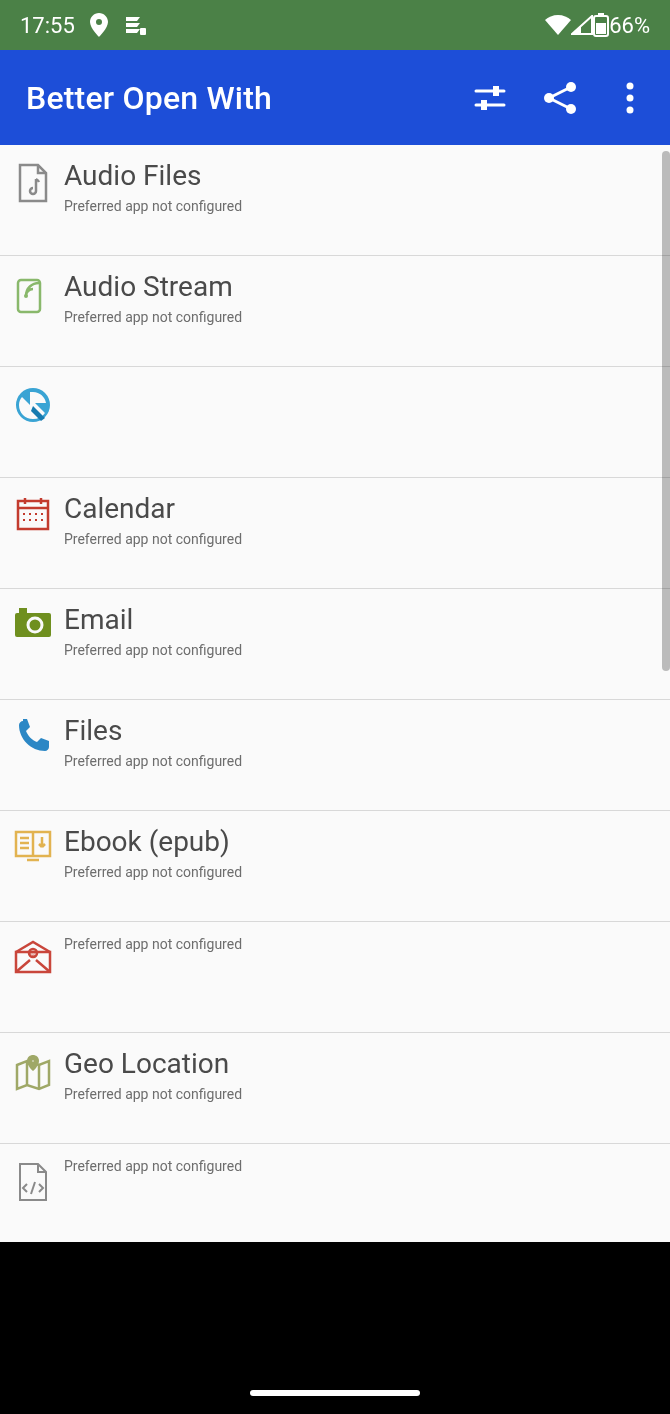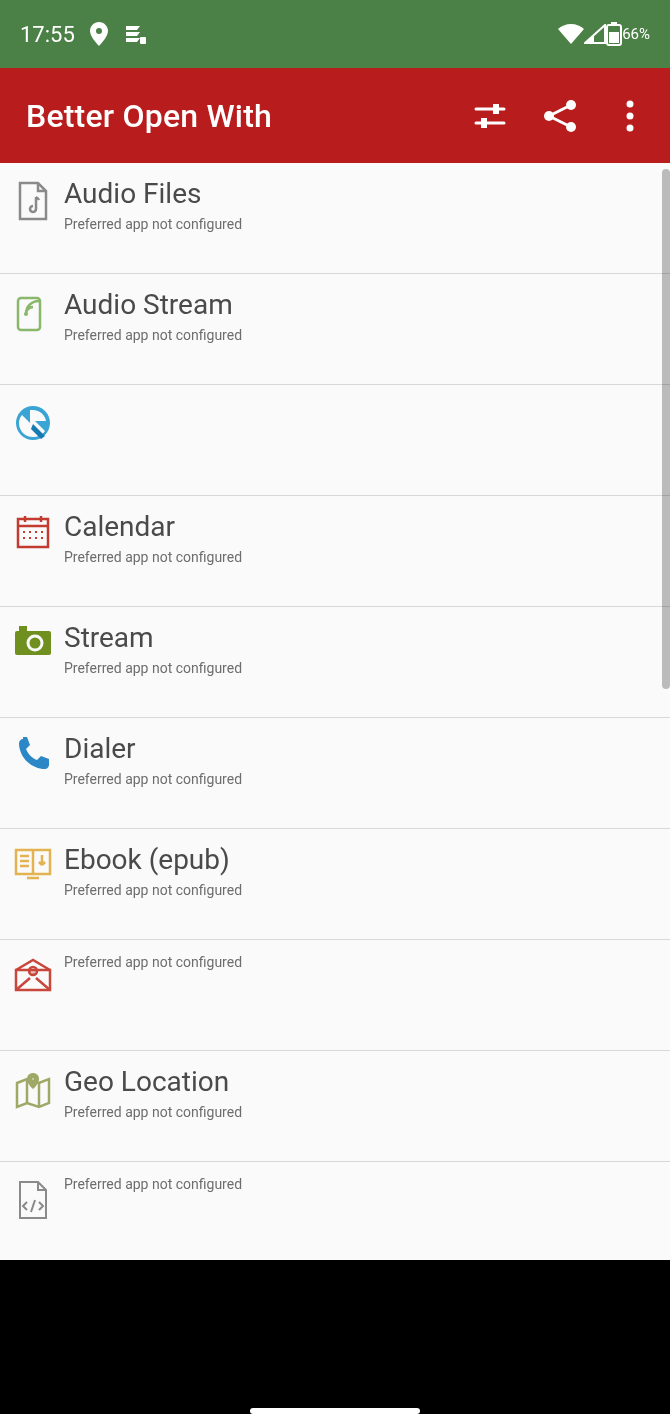--- a/index.html
+++ b/index.html
@@ -10,46 +10,46 @@
   }
   html, body {
     width: 670px;
     height: 1414px;
     background: #000;
     overflow: hidden;
   }
 
   
   .status-bar {
-    height: 68px;
+    height: 50px;
     background: #4b8147;
     color: #fff;
     display: flex;
     align-items: center;
     padding: 0 20px;
     font-size: 22px;
   }
   .status-left {
     display: flex;
     align-items: center;
     gap: 14px;
   }
   .status-right {
     margin-left: auto;
     display: flex;
     align-items: center;
-    font-size: 15px;
+    font-size: 22px;
     font-weight: 400;
   }
   .status-icon svg { display:block; }
 
   
   .app-bar {
     height: 95px;
-    background: #b91c1c;
+    background: #1d4ed8;
     color: #fff;
     display: flex;
     align-items: center;
     padding: 0 10px 0 26px;
   }
   .app-title {
     font-size: 32px;
     font-weight: 500;
     letter-spacing: 0.2px;
   }
@@ -304,33 +304,33 @@
 
   <div class="row">
     <div class="row-icon">
       <svg width="40" height="32" viewBox="0 0 40 32" fill="#6f8f1f">
         <rect x="2" y="6" width="36" height="24" rx="2"></rect>
         <rect x="6" y="1" width="8" height="5"></rect>
         <circle cx="22" cy="18" r="7" fill="none" stroke="#fafafa" stroke-width="3"></circle>
       </svg>
     </div>
     <div class="row-text">
-      <div class="row-title">Stream</div>
+      <div class="row-title">Email</div>
       <div class="row-sub">Preferred app not configured</div>
     </div>
   </div>
 
   <div class="row">
     <div class="row-icon">
       <svg width="38" height="38" viewBox="0 0 38 38" fill="#2b87c5">
         <path d="M9 3c-2 0-4 2-4 4 0 14 12 26 26 26 2 0 4-2 4-4v-6l-8-3-4 4c-5-2-9-6-11-11l4-4-3-8H9z"></path>
       </svg>
     </div>
     <div class="row-text">
-      <div class="row-title">Dialer</div>
+      <div class="row-title">Files</div>
       <div class="row-sub">Preferred app not configured</div>
     </div>
   </div>
 
   <div class="row">
     <div class="row-icon">
       <svg width="40" height="34" viewBox="0 0 40 34" fill="none" stroke="#e2b350" stroke-width="2.5">
         <rect x="3" y="3" width="34" height="24"></rect>
         <line x1="20" y1="3" x2="20" y2="27"></line>
         <line x1="7" y1="9" x2="16" y2="9"></line>

